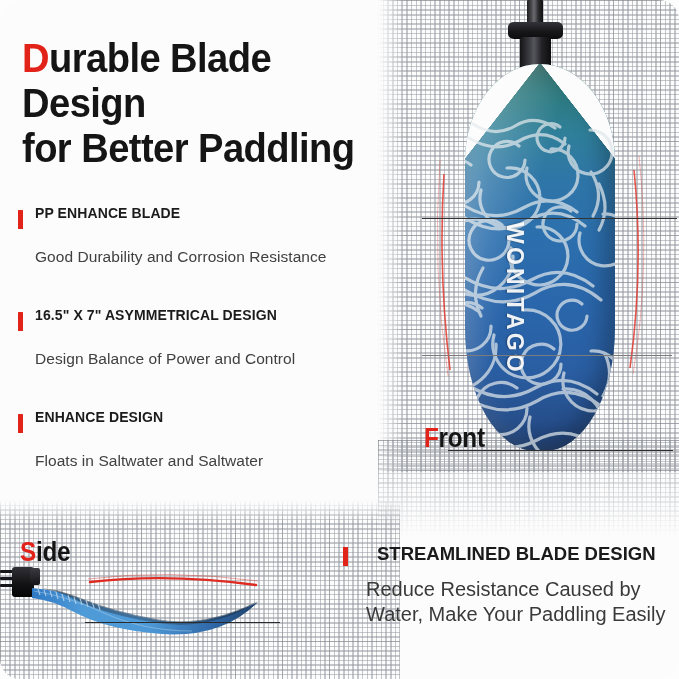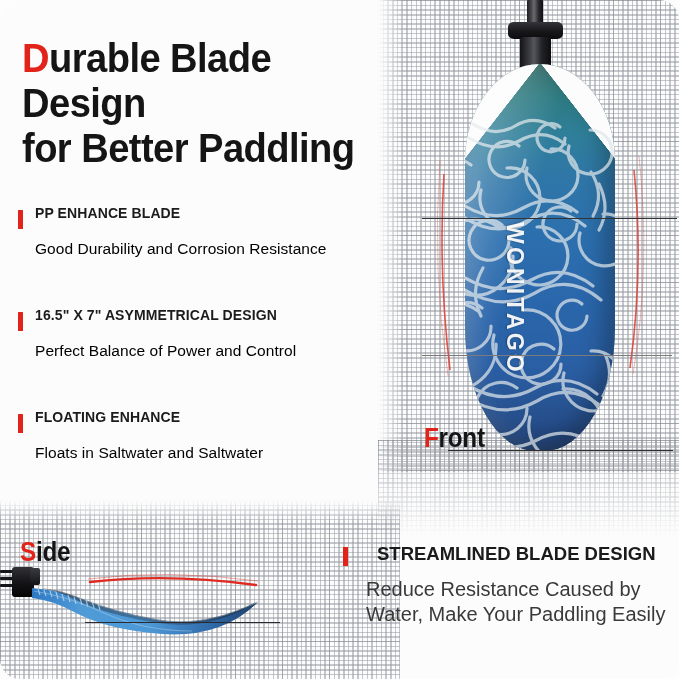--- a/index.html
+++ b/index.html
@@ -58,22 +58,22 @@
   .feature .bar{
     position:absolute;left:0;top:5px;
     width:5px;height:19px;background:#e2231a;border-radius:.5px;
   }
   .feature .f-title{
     margin-left:17px;
     font-size:14px;font-weight:bold;letter-spacing:.1px;
     color:#1b1b1b;white-space:nowrap;
   }
   .feature .f-desc{
-    margin-left:17px;margin-top:19px;
-    font-size:15.5px;color:#000000;letter-spacing:.05px;
+    margin-left:17px;margin-top:27px;
+    font-size:15.5px;color:#404040;letter-spacing:.05px;
     white-space:nowrap;
   }
   #feature-0{top:205px;}
   #feature-1{top:307px;}
   #feature-2{top:409px;}
 
   
   #feature-3{position:absolute;left:343px;top:543px;width:330px;padding-left:17px;}
   #feature-3 .bar{position:absolute;left:0;top:4px;width:5px;height:19px;background:#e2231a;}
   #feature-3 .f-title{margin-left:17px;font-size:18.5px;font-weight:bold;color:#1b1b1b;white-space:nowrap;}
@@ -182,26 +182,26 @@
 
   <div class="feature" id="feature-0">
     <span class="bar"></span>
     <div class="f-title">PP ENHANCE BLADE</div>
     <div class="f-desc">Good Durability and Corrosion Resistance</div>
   </div>
 
   <div class="feature" id="feature-1">
     <span class="bar"></span>
     <div class="f-title">16.5" X 7" ASYMMETRICAL DESIGN</div>
-    <div class="f-desc">Perfect Balance of Power and Control</div>
+    <div class="f-desc">Design Balance of Power and Control</div>
   </div>
 
   <div class="feature" id="feature-2">
     <span class="bar"></span>
-    <div class="f-title">FLOATING ENHANCE</div>
+    <div class="f-title">ENHANCE DESIGN</div>
     <div class="f-desc">Floats in Saltwater and Saltwater</div>
   </div>
 
   <div id="front-view">
 
     <div id="blade-shaft"></div>
     <div id="blade-collar"></div>
     <div id="blade-ferrule"></div>
 
     <div id="blade-body">

